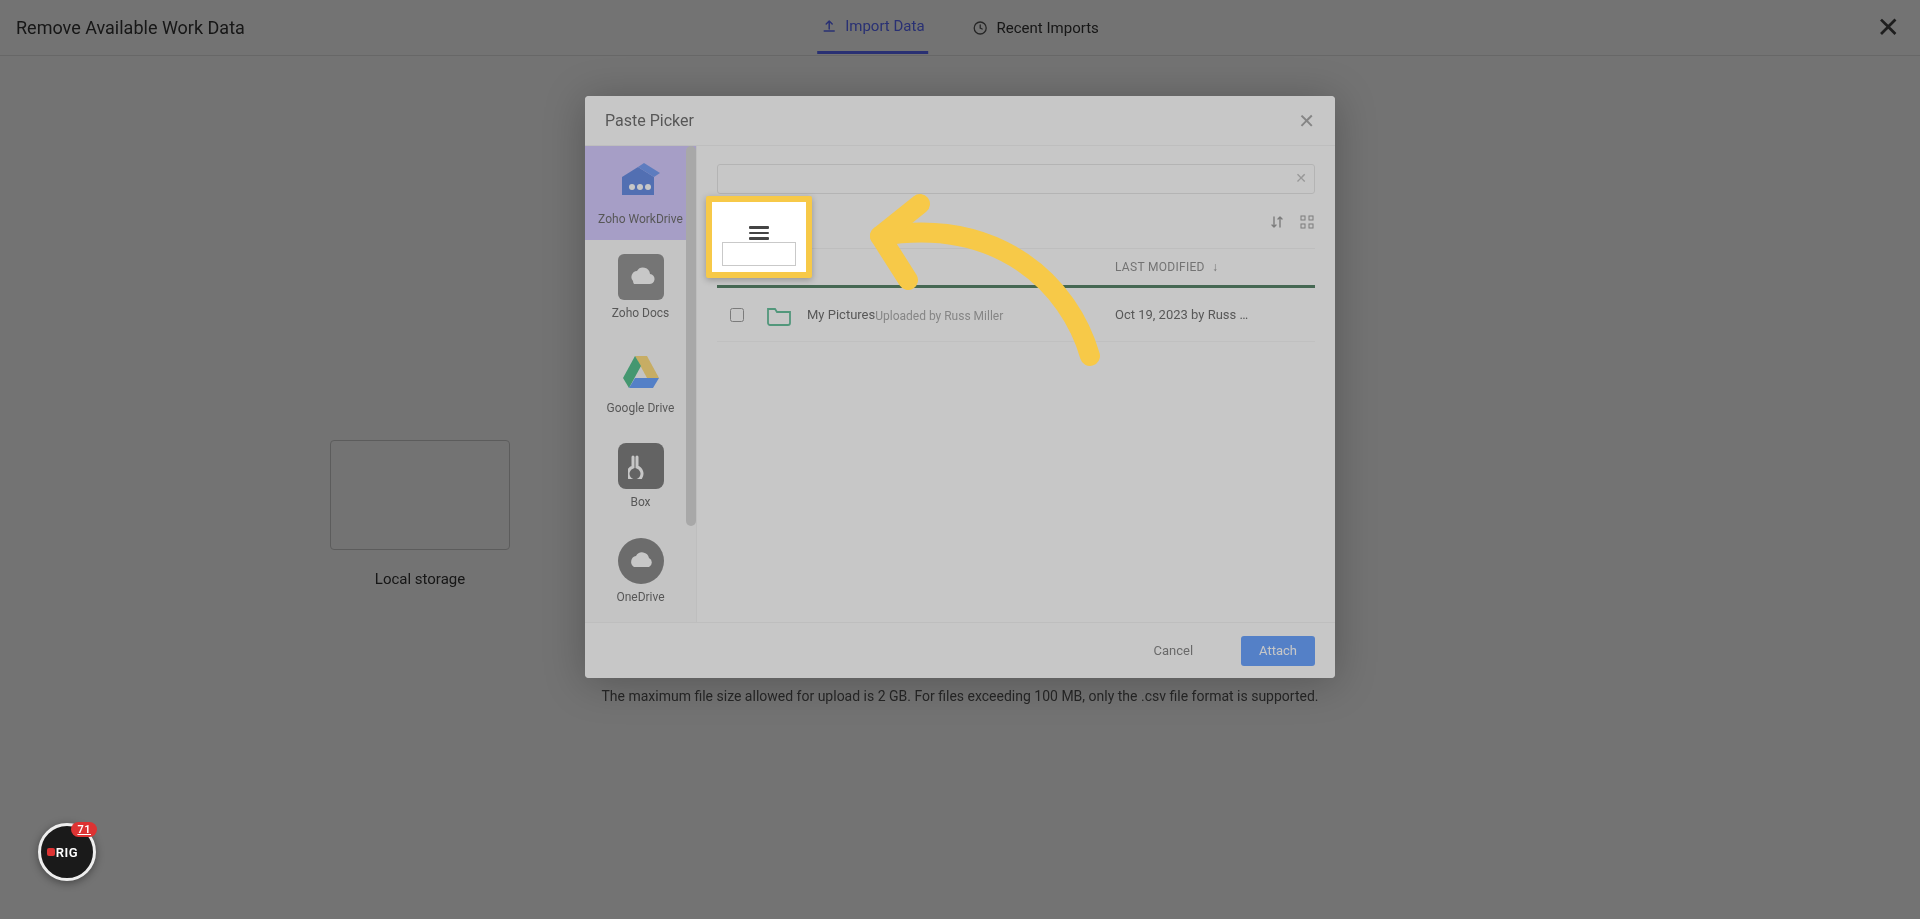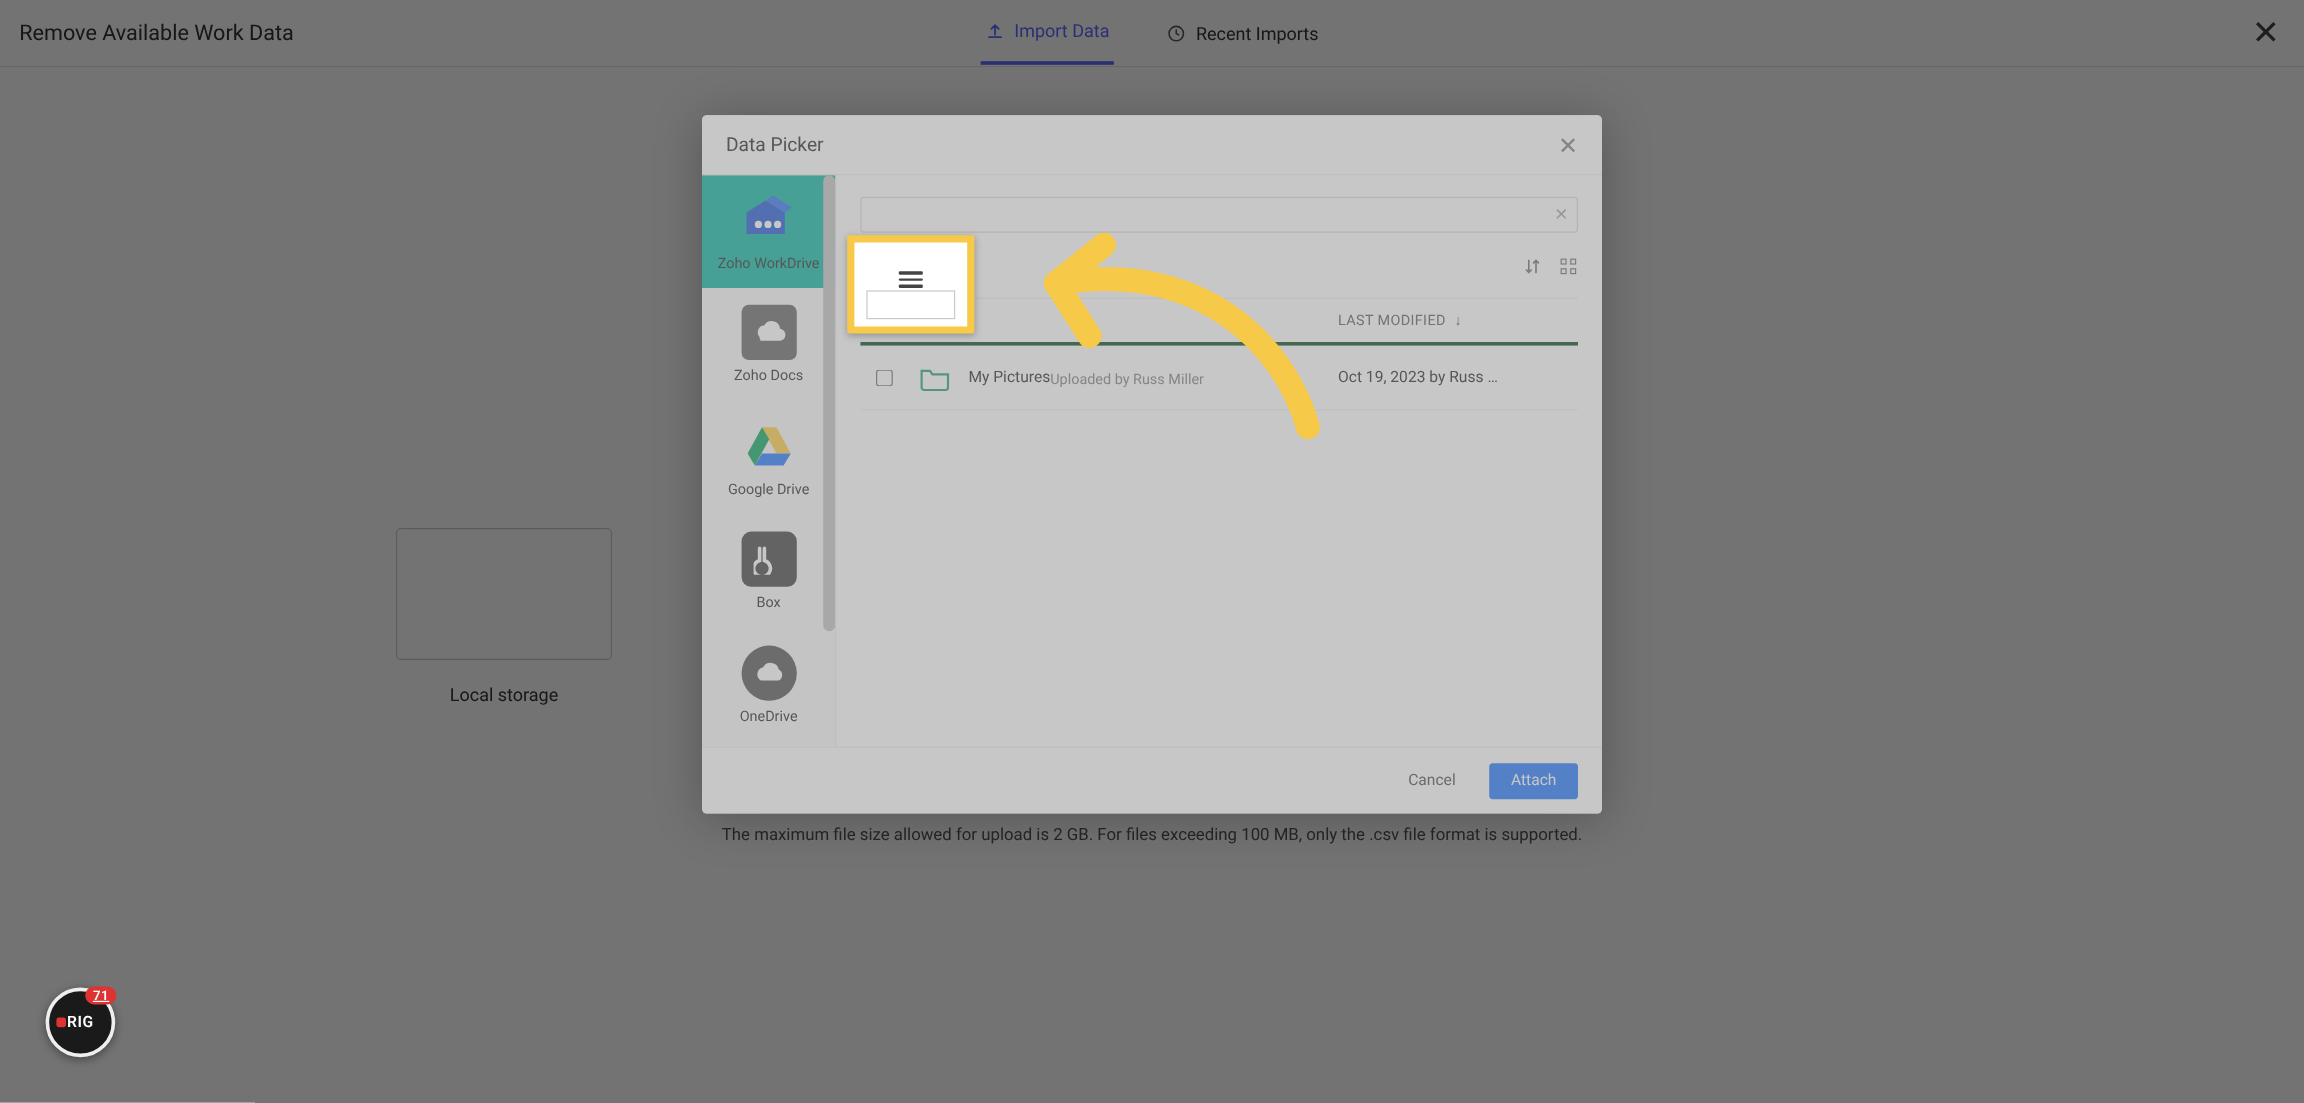--- a/index.html
+++ b/index.html
@@ -31,21 +31,21 @@
 
   .picker-header { height: 50px; display: flex; align-items: center; justify-content: space-between; padding: 0 20px; border-bottom: 1px solid #eee; }
   .picker-title { font-size: 16px; color: #333; }
   .picker-close { font-size: 20px; color: #888; cursor: pointer; }
 
   .picker-body { flex: 1; display: flex; min-height: 0; }
 
   .provider-col { width: 112px; background: #fafafa; border-right: 1px solid #eee; overflow-y: auto; position: relative; }
   .provider-scroll { position: absolute; right: 0; top: 0; width: 10px; height: 380px; background: #c7c7c7; border-radius: 5px; }
   .provider-item { padding: 14px 4px; text-align: center; cursor: pointer; }
-  .provider-item.active { background: #14b8a6; }
+  .provider-item.active { background: #c4b5fd; }
   .provider-icon { width: 46px; height: 46px; margin: 0 auto 6px; border-radius: 8px; display: flex; align-items: center; justify-content: center; }
   .provider-label { font-size: 12px; color: #333; line-height: 1.2; }
 
   .file-area { flex: 1; display: flex; flex-direction: column; padding: 18px 20px 0; }
   .search-row { position: relative; margin-bottom: 12px; }
   .search-input { width: 100%; height: 30px; border: 1px solid #ddd; border-radius: 3px; padding: 0 28px 0 10px; font-size: 13px; }
   .search-clear { position: absolute; right: 8px; top: 6px; font-size: 14px; color: #aaa; cursor: pointer; }
 
   .toolbar-row { display: flex; align-items: center; justify-content: space-between; height: 32px; margin-bottom: 10px; }
   .toolbar-left { display: flex; gap: 10px; align-items: center; }
@@ -56,21 +56,21 @@
   .table-head { display: flex; align-items: center; height: 40px; border-top: 1px solid #eee; border-bottom: 3px solid #14532d; font-size: 12px; color: #666; letter-spacing: 0.3px; }
   .col-check { width: 40px; display: flex; justify-content: center; }
   .col-name { flex: 1; padding-left: 8px; }
   .col-mod { width: 200px; }
 
   .file-row { display: flex; align-items: center; height: 54px; border-bottom: 1px solid #f3f3f3; font-size: 13px; color: #333; }
   .file-icon { width: 28px; height: 28px; margin-right: 14px; display: flex; align-items: center; justify-content: center; }
   .file-main { display: flex; }
   .file-sub { font-size: 12px; color: #888; margin-top: 2px; }
 
-  .picker-footer { height: 56px; border-top: 1px solid #eee; display: flex; align-items: center; justify-content: flex-end; gap: 10px; padding: 0 20px; }
+  .picker-footer { height: 56px; border-top: 1px solid #eee; display: flex; align-items: center; justify-content: flex-end; gap: 30px; padding: 0 20px; }
   .btn { height: 30px; padding: 0 18px; border-radius: 3px; font-size: 13px; cursor: pointer; display: flex; align-items: center; }
   .btn-cancel { background: transparent; color: #555; border: none; }
   .btn-primary { background: #2f7fff; color: #fff; border: none; }
 
   
   .annot-box { position: absolute; z-index: 30; border: 6px solid #f7c948; background: #fff; border-radius: 2px; box-shadow: 0 2px 6px rgba(0,0,0,0.25); display: flex; align-items: center; justify-content: center; }
   .annot-hamburger { width: 20px; display: flex; flex-direction: column; gap: 3px; margin-top: -8px;}
   .annot-hamburger span { height: 2.5px; background: #444; border-radius: 1px; }
   .annot-subbox { position: absolute; left: 10px; right: 10px; bottom: 6px; height: 24px; border: 1px solid #c9c9c9; }
 
@@ -124,21 +124,21 @@
       <div class="bg-card-illus"></div>
       <div class="bg-card-label">Paste Data</div>
     </div>
   </div>
 
   <div class="bg-footnote">The maximum file size allowed for upload is 2 GB. For files exceeding 100 MB, only the .csv file format is supported.</div>
 </div>
 
 <div class="picker">
   <div class="picker-header">
-    <div class="picker-title">Data Picker</div>
+    <div class="picker-title">Paste Picker</div>
     <div class="picker-close">✕</div>
   </div>
 
   <div class="picker-body">
     <div class="provider-col">
       <div class="provider-item active">
         <div class="provider-icon">
           <svg width="46" height="40" viewBox="0 0 46 40">
               <path d="M4 14 L20 4 L36 14 L36 32 L4 32 Z" fill="#2b5fd9"></path>
               <path d="M20 4 L36 14 L42 10 L26 0 Z" fill="#3f77f0"></path>

